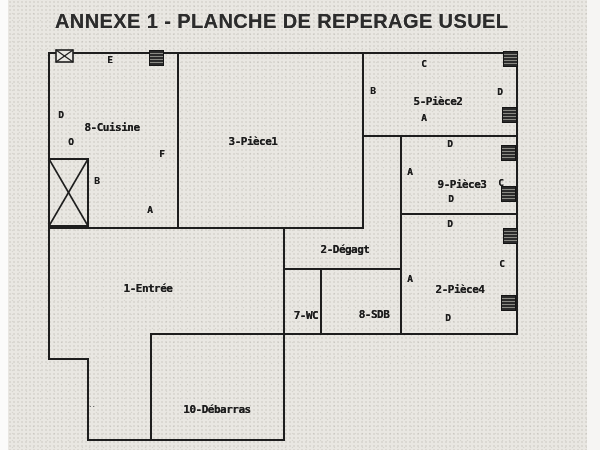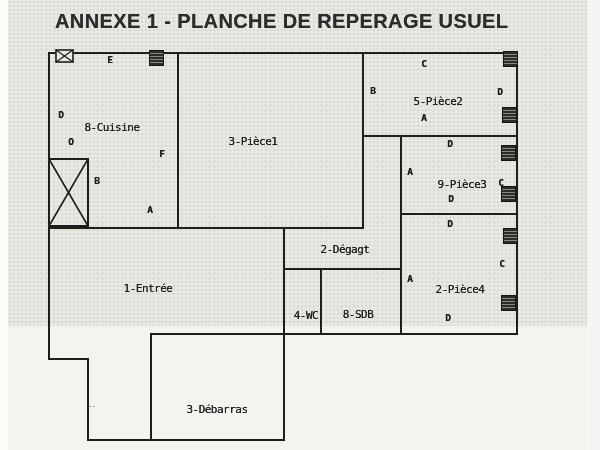--- a/index.html
+++ b/index.html
@@ -2,21 +2,21 @@
 <html><head>
 <meta charset="utf-8">
 <style>
   html,body{margin:0;padding:0;}
   body{
     width:600px;height:450px;overflow:hidden;
     font-family:"Liberation Sans",sans-serif;
     background:#f4f3f0;
   }
   .page{
-    position:relative;width:600px;height:326px;
+    position:relative;width:600px;height:450px;
     background-color:#e9e7e2;
     background-image:
       radial-gradient(circle, rgba(110,105,96,.20) 0.5px, transparent 1px),
       radial-gradient(circle, rgba(110,105,96,.14) 0.5px, transparent 1.1px);
     background-size:4px 4px,7px 7px;
     background-position:0 0,2px 3px;
   }
   .edge{position:absolute;top:0;height:450px;}
   .edge.left{left:0;width:8px;background:#fbfbfa;}
   .edge.right{right:0;width:13px;background:#f6f5f3;}
@@ -24,21 +24,21 @@
     position:absolute;left:55px;top:10px;
     font-size:20px;font-weight:bold;letter-spacing:.4px;
     color:#2c2c2c;white-space:nowrap;
     text-shadow:0 0 .5px #555;
   }
   .plan{position:absolute;left:0;top:0;width:600px;height:450px;}
   .wall{position:absolute;background:#1e1e1e;box-shadow:0 0 .6px #444;}
   .room-label{
     position:absolute;transform:translate(-50%,-50%);
     font-family:"DejaVu Sans Mono",monospace;
-    font-size:11px;font-weight:normal;letter-spacing:-.5px;
+    font-size:11px;font-weight:bold;letter-spacing:-.5px;
     color:#1c1c1c;white-space:nowrap;text-shadow:0 0 .4px #333;
   }
   .marker{
     position:absolute;transform:translate(-50%,-50%);
     font-family:"DejaVu Sans Mono",monospace;
     font-size:9.5px;font-weight:bold;color:#1c1c1c;
     text-shadow:0 0 .4px #333;
   }
   .radiator{
     position:absolute;width:13px;height:14px;
@@ -104,23 +104,23 @@
     <div class="radiator" style="left:503px;top:228px;"></div>
     <div class="radiator" style="left:501px;top:295px;"></div>
 
     <div class="room-label" style="left:148px;top:288px;">1-Entrée</div>
     <div class="room-label" style="left:112px;top:127px;">8-Cuisine</div>
     <div class="room-label" style="left:253px;top:141px;">3-Pièce1</div>
     <div class="room-label" style="left:345px;top:249px;">2-Dégagt</div>
     <div class="room-label" style="left:438px;top:101px;">5-Pièce2</div>
     <div class="room-label" style="left:462px;top:184px;">9-Pièce3</div>
     <div class="room-label" style="left:460px;top:289px;">2-Pièce4</div>
-    <div class="room-label" style="left:342px;top:314px;padding-left:32px;">8-SDB</div>
-    <div class="room-label" style="left:306px;top:315px;">4-WC</div>
-    <div class="room-label" style="left:217px;top:409px;">3-Débarras</div>
+    <div class="room-label" style="left:358px;top:314px;padding-left:32px;">8-SDB</div>
+    <div class="room-label" style="left:306px;top:315px;">7-WC</div>
+    <div class="room-label" style="left:217px;top:409px;">10-Débarras</div>
 
     <div class="marker" style="left:110px;top:59px;">E</div>
     <div class="marker" style="left:61px;top:114px;">D</div>
     <div class="marker" style="left:71px;top:141px;">O</div>
     <div class="marker" style="left:97px;top:180px;">B</div>
     <div class="marker" style="left:162px;top:153px;">F</div>
     <div class="marker" style="left:150px;top:209px;">A</div>
     <div class="marker" style="left:373px;top:90px;">B</div>
     <div class="marker" style="left:424px;top:63px;">C</div>
     <div class="marker" style="left:500px;top:91px;">D</div>

